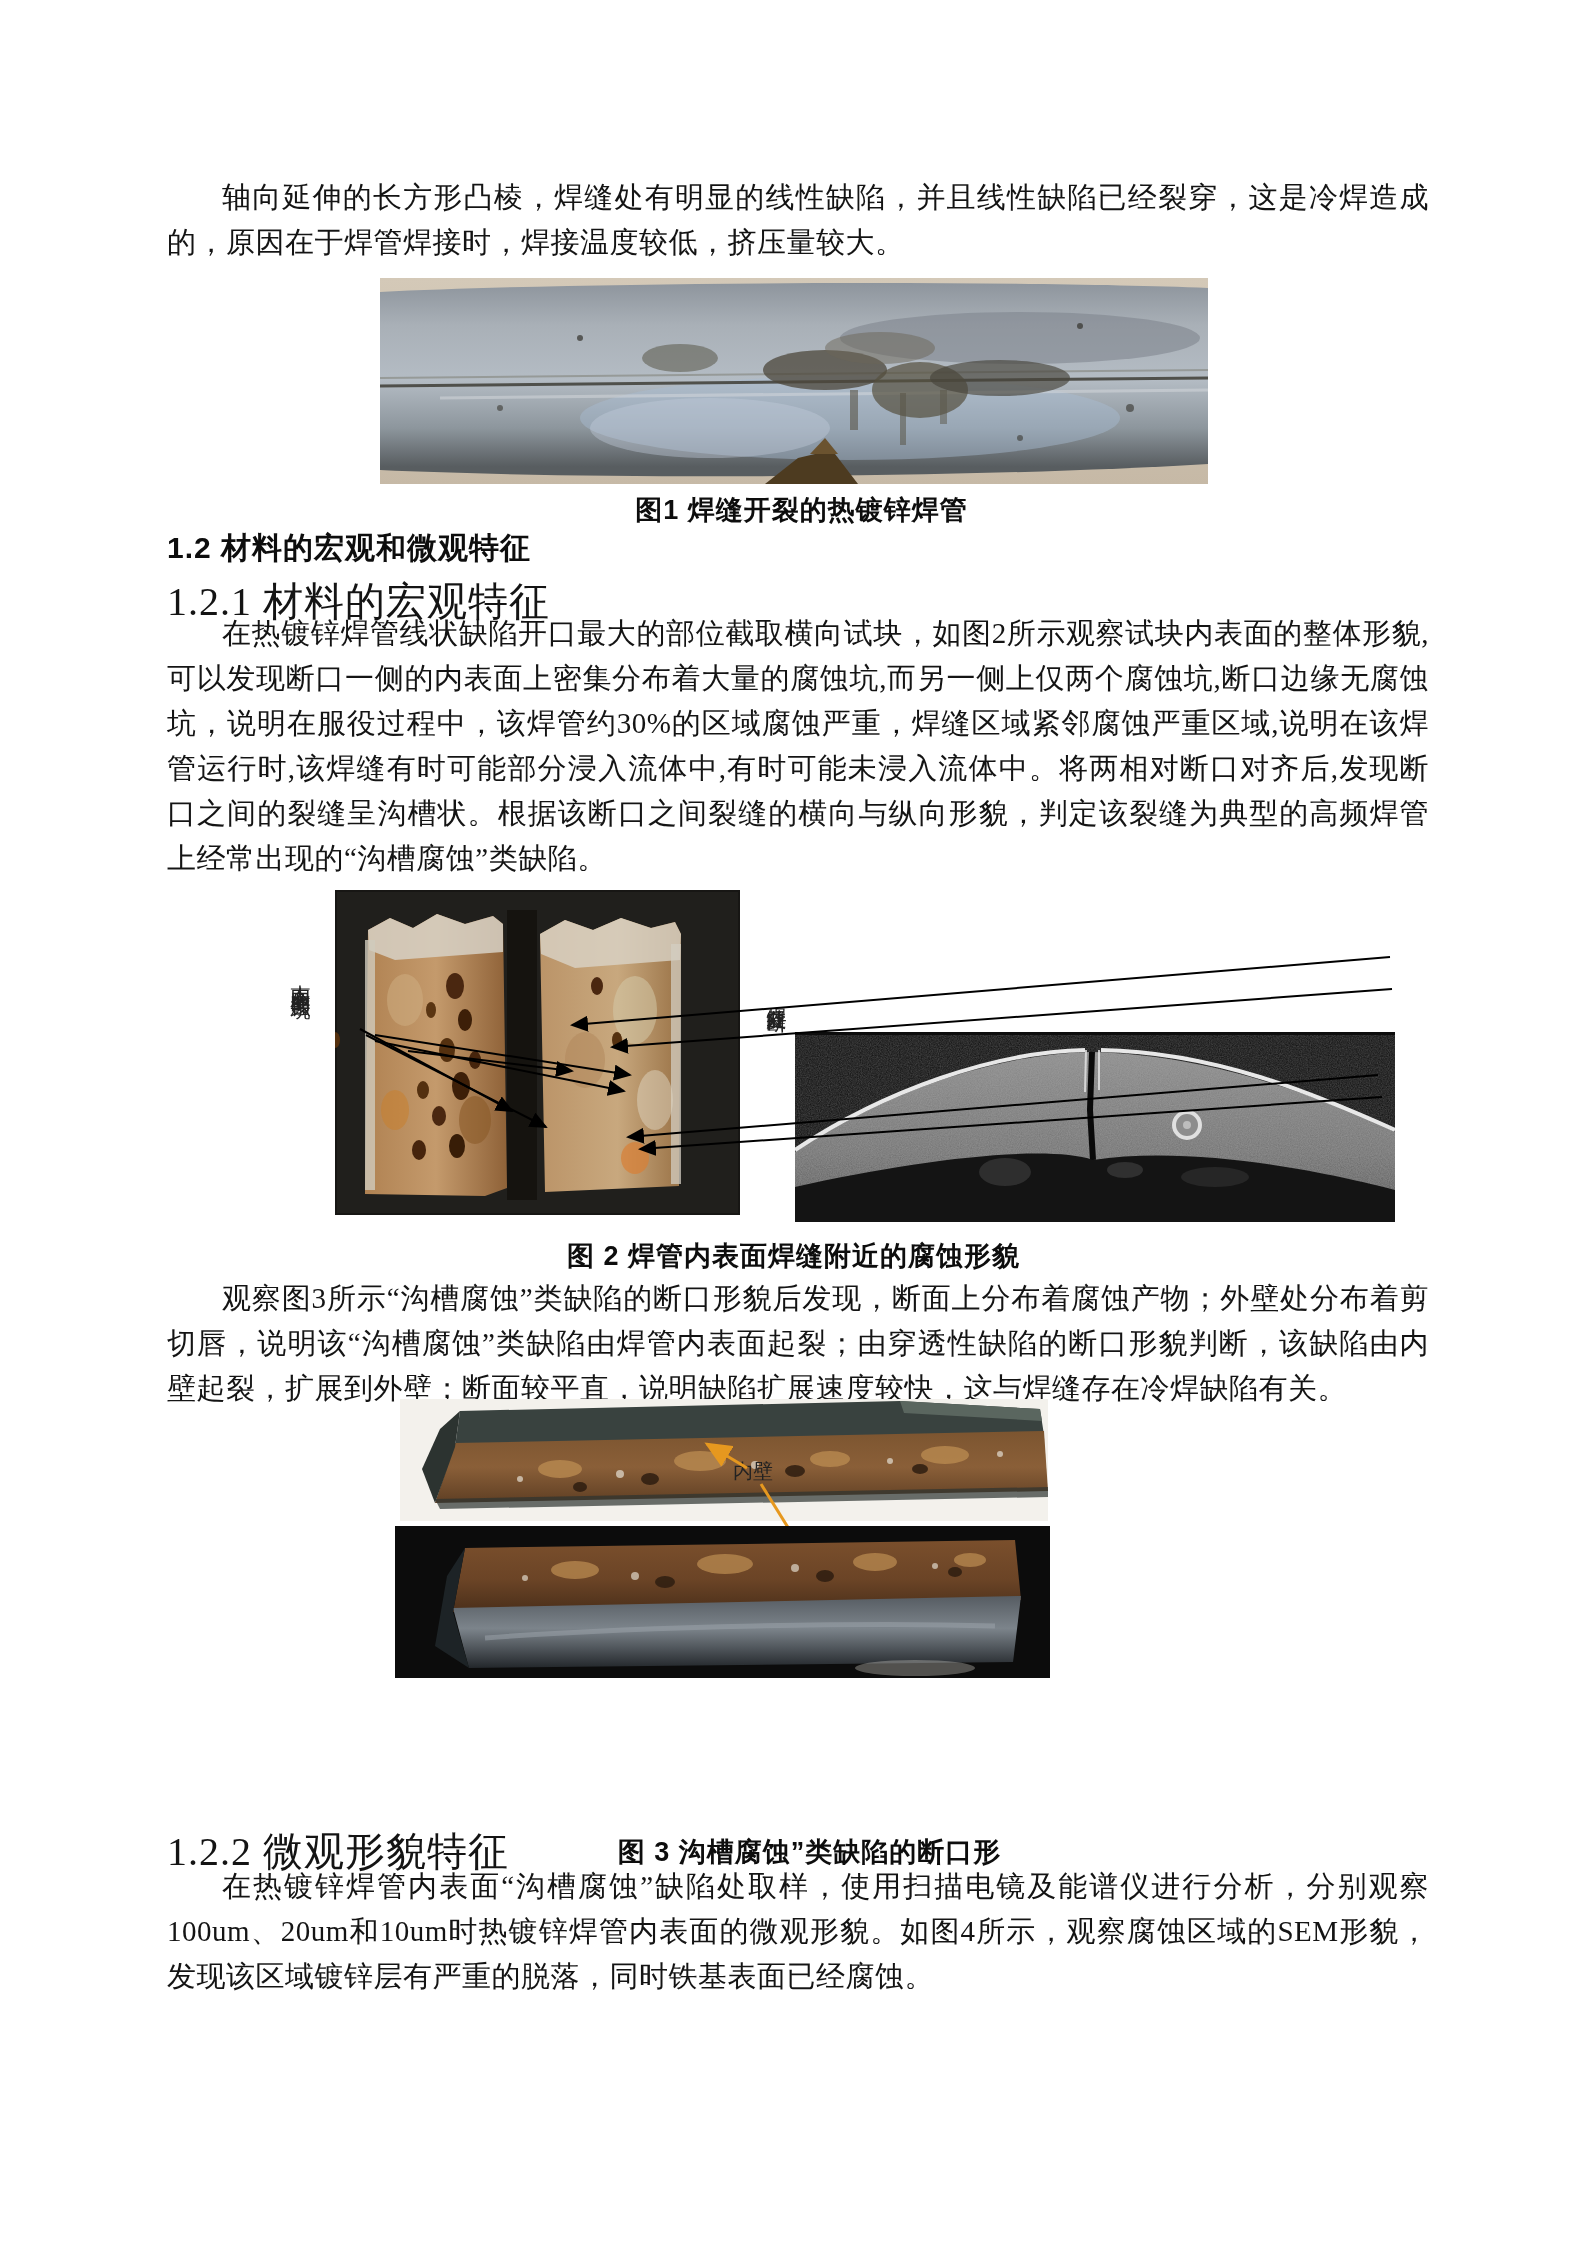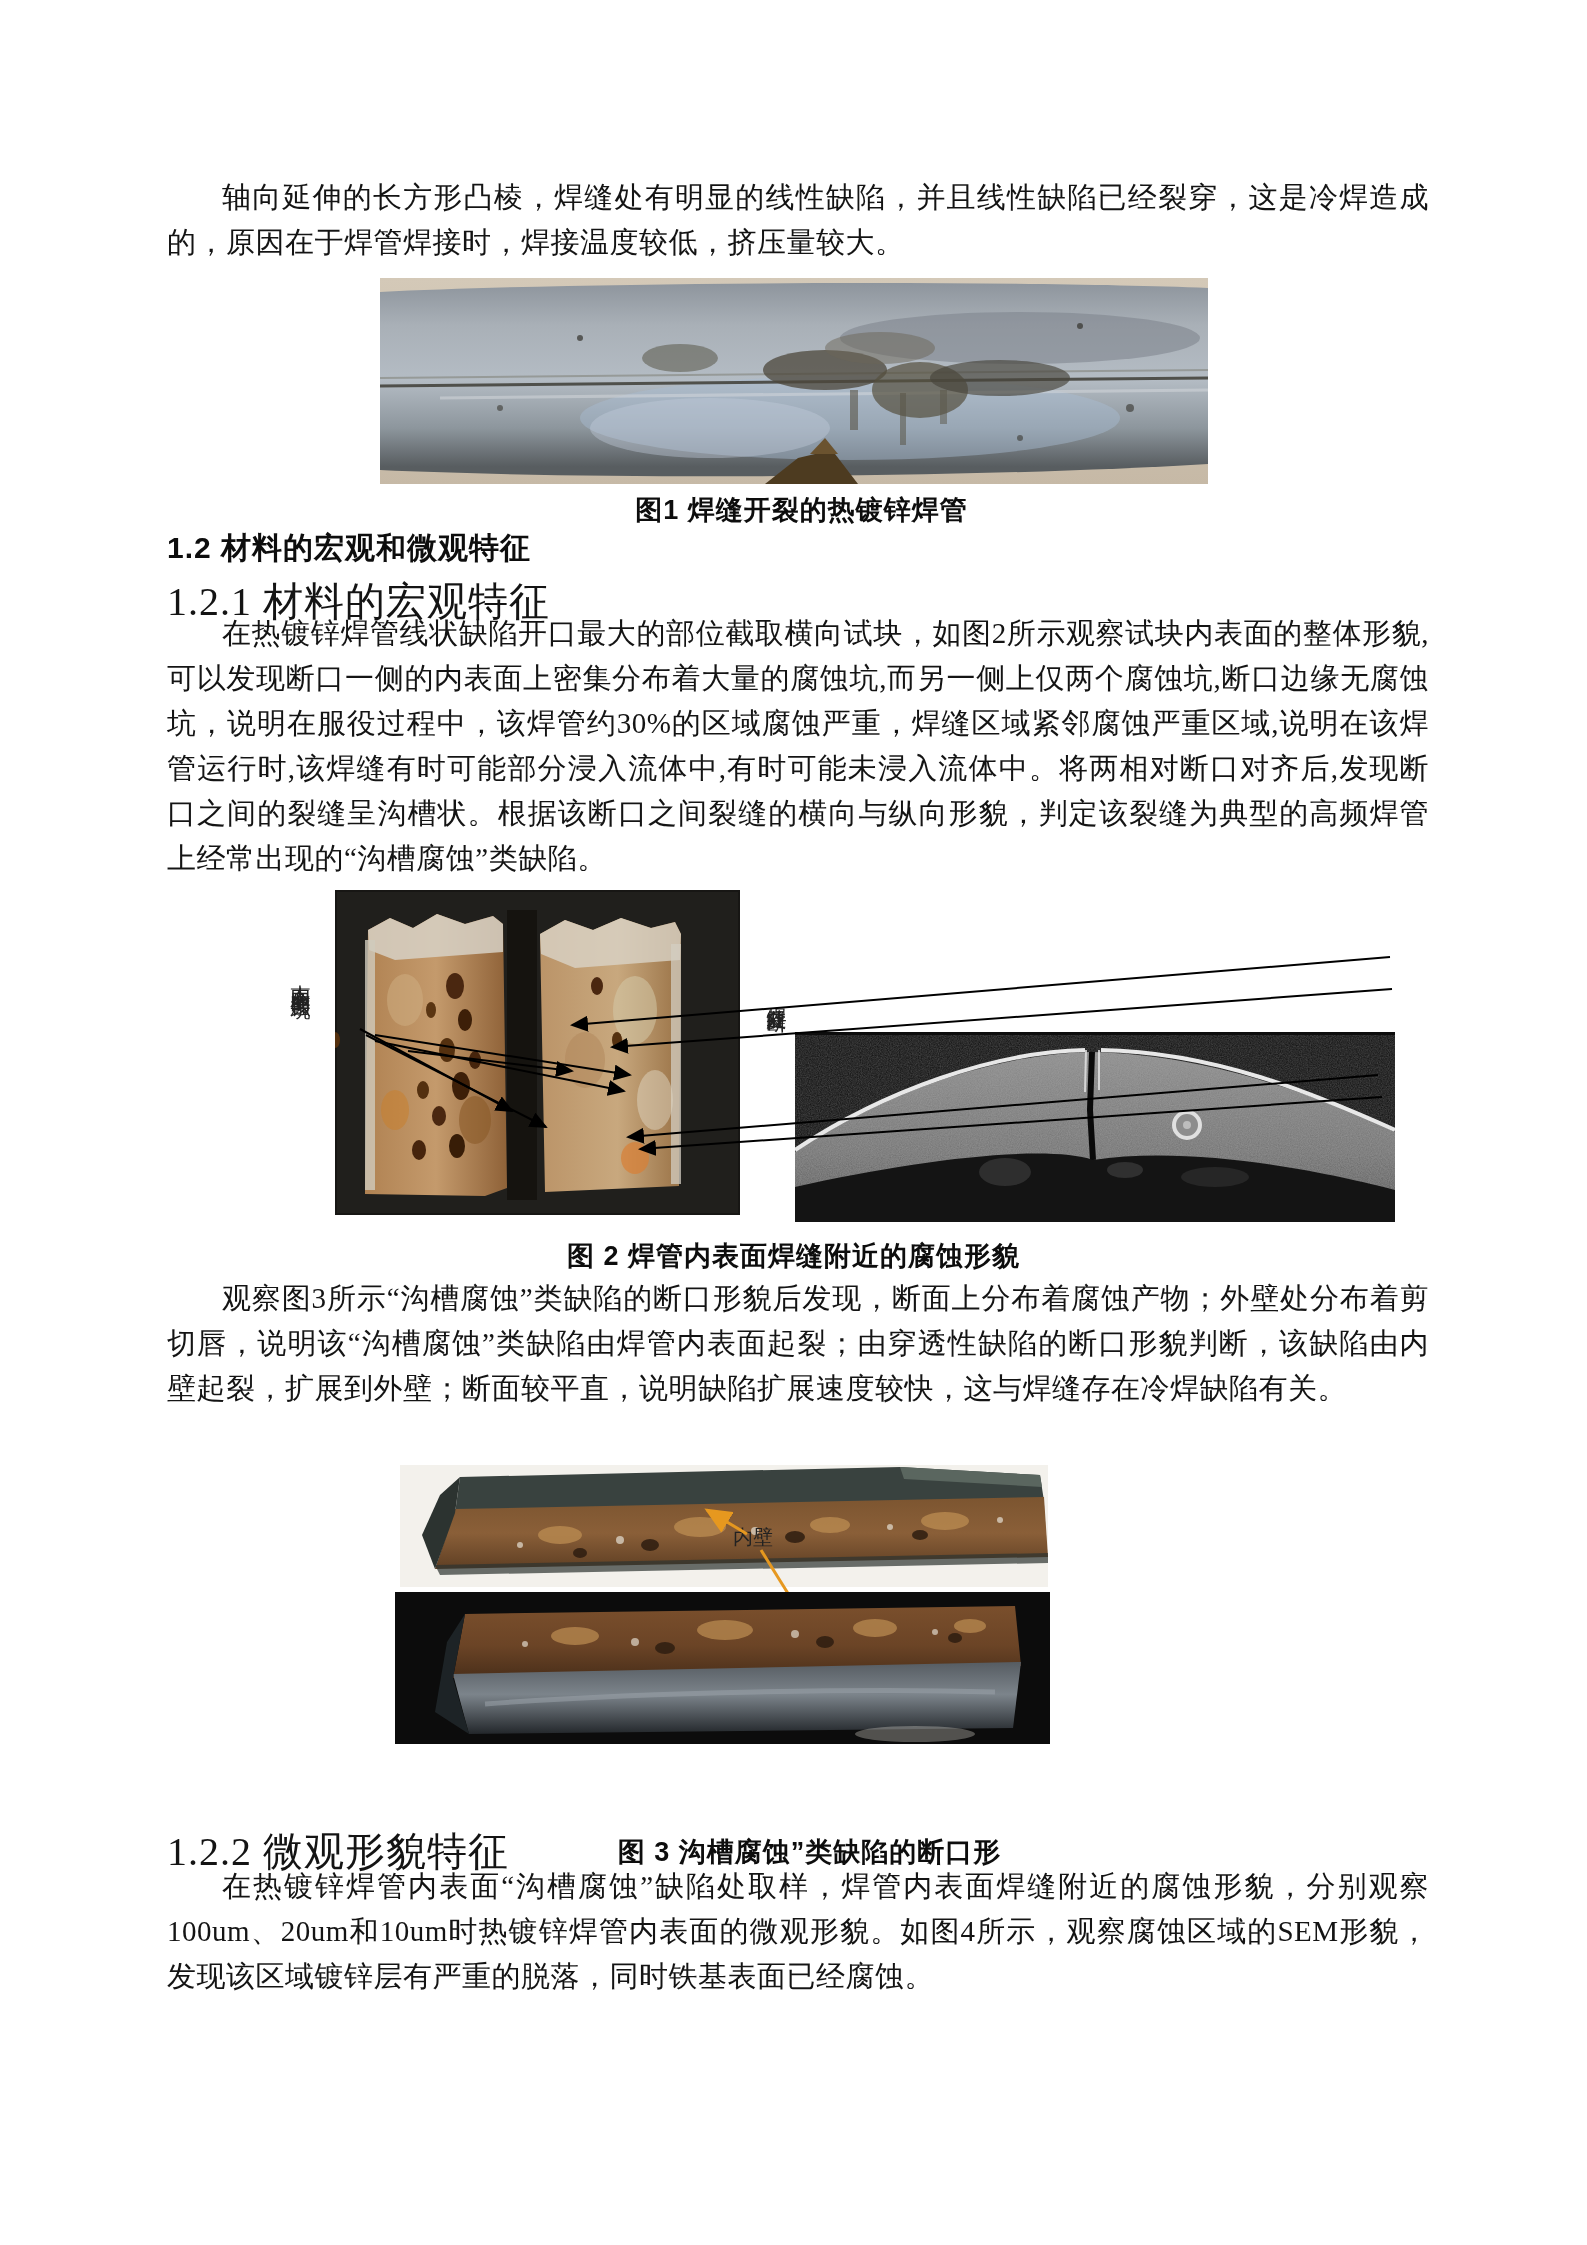--- a/index.html
+++ b/index.html
@@ -187,21 +187,21 @@
       <line x1="1098" y1="190" x2="348" y2="252" marker-end="url(#ah)"></line>
       <line x1="1102" y1="212" x2="360" y2="264" marker-end="url(#ah)"></line>
     </g>
   </svg>
 </div>
 
 <div class="abs fig-caption" style="left:0px;top:1238px;">图 2 焊管内表面焊缝附近的腐蚀形貌</div>
 
 <div class="abs body-text" style="left:167px;top:1276px;">观察图3所示“沟槽腐蚀”类缺陷的断口形貌后发现，断面上分布着腐蚀产物；外壁处分布着剪切唇，说明该“沟槽腐蚀”类缺陷由焊管内表面起裂；由穿透性缺陷的断口形貌判断，该缺陷由内壁起裂，扩展到外壁；断面较平直，说明缺陷扩展速度较快，这与焊缝存在冷焊缺陷有关。</div>
 
-<div class="abs" style="left:395px;top:1462px;width:655px;height:285px;">
+<div class="abs" style="left:395px;top:1396px;width:655px;height:285px;">
 
   <svg class="photo abs" style="left:5px;top:3px;" width="648" height="122" viewBox="0 0 648 122">
     <defs>
       <linearGradient id="crust1" x1="0" y1="0" x2="0" y2="1">
         <stop offset="0" stop-color="#7c5530"></stop>
         <stop offset="0.5" stop-color="#8a5f38"></stop>
         <stop offset="1" stop-color="#5f3f24"></stop>
       </linearGradient>
     </defs>
     <rect x="0" y="0" width="648" height="122" fill="#f3f1ec"></rect>
@@ -280,13 +280,13 @@
     </g>
     <path d="M90,112 C250,100 480,96 600,100" stroke="#9aa2a9" stroke-width="5" opacity="0.55" fill="none"></path>
     <ellipse cx="520" cy="142" rx="60" ry="8" fill="#d8d4cc" opacity="0.35"></ellipse>
   </svg>
 </div>
 
 <div class="abs fig-caption" style="left:16px;top:1790px;margin-top:44px;">图 3 沟槽腐蚀”类缺陷的断口形</div>
 
 <div class="abs heading-plain" style="left:167px;top:1824px;">1.2.2  微观形貌特征</div>
 
-<div class="abs body-text" style="left:167px;top:1864px;">在热镀锌焊管内表面“沟槽腐蚀”缺陷处取样，焊管内表面焊缝附近的腐蚀形貌，分别观察100um、20um和10um时热镀锌焊管内表面的微观形貌。如图4所示，观察腐蚀区域的SEM形貌，发现该区域镀锌层有严重的脱落，同时铁基表面已经腐蚀。</div>
+<div class="abs body-text" style="left:167px;top:1864px;">在热镀锌焊管内表面“沟槽腐蚀”缺陷处取样，使用扫描电镜及能谱仪进行分析，分别观察100um、20um和10um时热镀锌焊管内表面的微观形貌。如图4所示，观察腐蚀区域的SEM形貌，发现该区域镀锌层有严重的脱落，同时铁基表面已经腐蚀。</div>
 
 </body></html>

